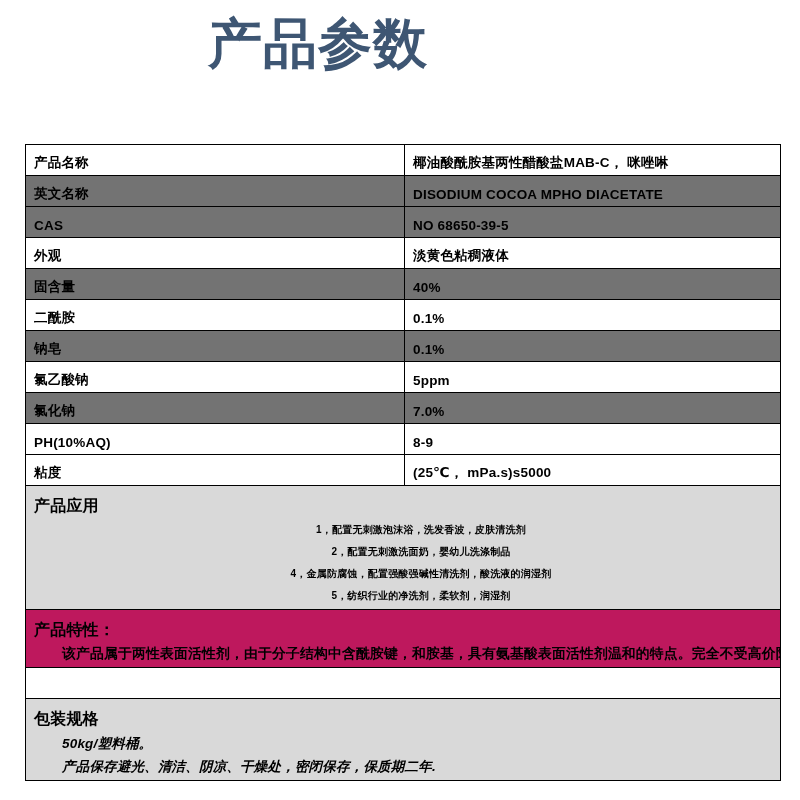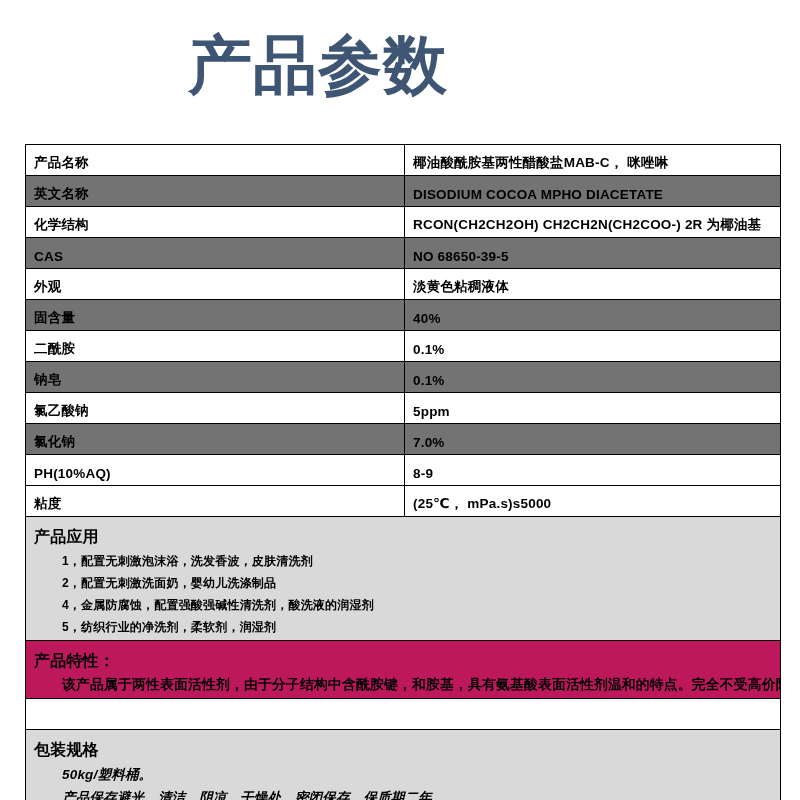--- a/index.html
+++ b/index.html
@@ -22,27 +22,26 @@
   }
 
   
   .title {
     position: absolute;
     left: 0;
     top: 2px;
     width: 636px;
     text-align: center;
     font-family: "DejaVu Sans", "Liberation Sans", sans-serif;
-    font-size: 64px;
+    font-size: 54px;
     line-height: 84px;
     font-weight: 700;
     letter-spacing: 1px;
     color: #3e5673;
     white-space: nowrap;
-    margin-top: 21px;
   }
 
   
   .table-wrap {
     position: absolute;
     left: 25px;
     top: 144px;
     width: 737px;
   }
   table.spec {
@@ -75,23 +74,24 @@
   }
   .sect-title {
     font-weight: 700;
     font-size: 16px;
     display: block;
     margin-bottom: 1px;
   }
   .bullet {
     display: block;
     font-weight: 700;
-    font-size: 12px;
+    font-size: 10px;
     padding-left: 28px;
     line-height: 22px;
+    text-align: center;
   }
   .para {
     display: block;
     font-weight: 700;
     font-size: 13.8px;
     line-height: 22px;
     text-indent: 28px;
     text-align: justify;
     padding-right: 2px;
   }
@@ -127,24 +127,20 @@
       <tbody>
 
         <tr class="plain">
           <td class="k">产品名称</td>
           <td class="v">椰油酸酰胺基两性醋酸盐MAB-C， 咪唑啉</td>
         </tr>
         <tr class="shade">
           <td class="k">英文名称</td>
           <td class="v">DISODIUM COCOA MPHO DIACETATE</td>
         </tr>
-        <tr class="plain">
-          <td class="k">化学结构</td>
-          <td class="v">RCON(CH2CH2OH) CH2CH2N(CH2COO-) 2R 为椰油基</td>
-        </tr>
         <tr class="shade">
           <td class="k">CAS</td>
           <td class="v">NO 68650-39-5</td>
         </tr>
         <tr class="plain">
           <td class="k">外观</td>
           <td class="v">淡黄色粘稠液体</td>
         </tr>
         <tr class="shade">
           <td class="k">固含量</td>

